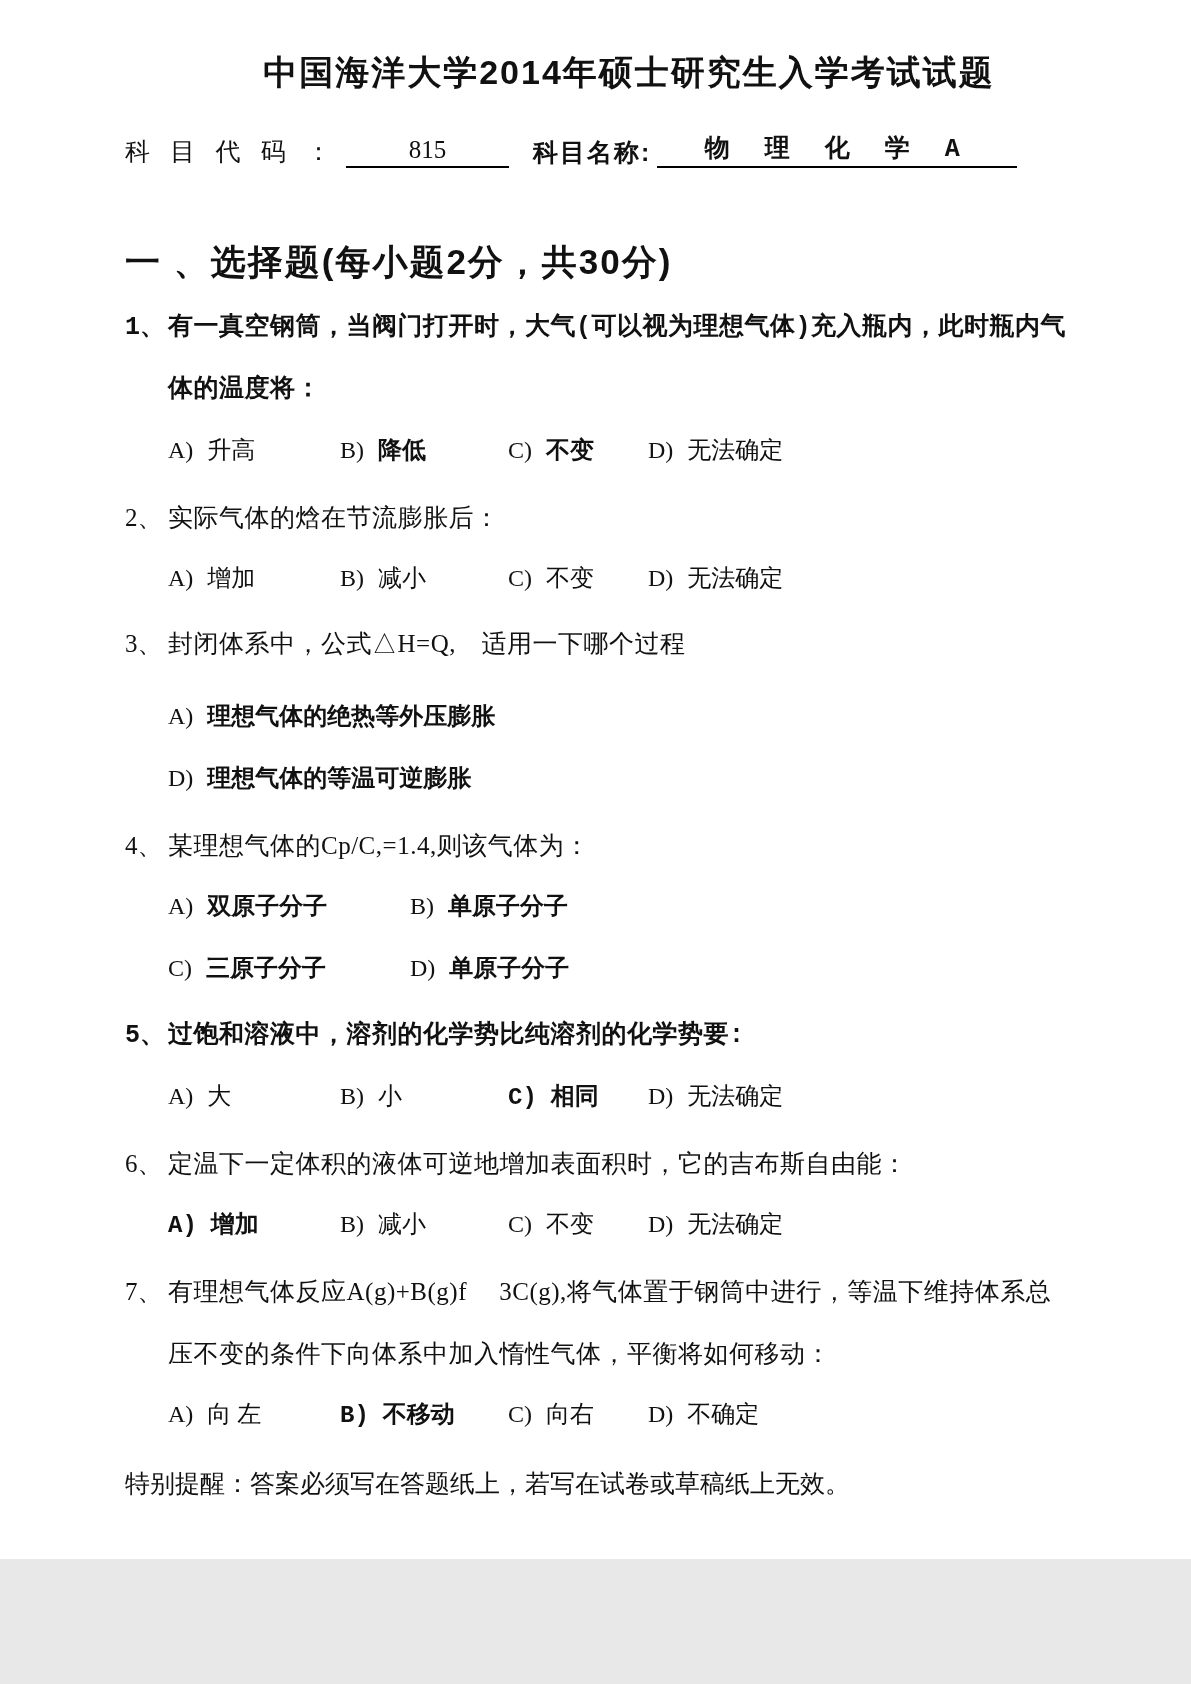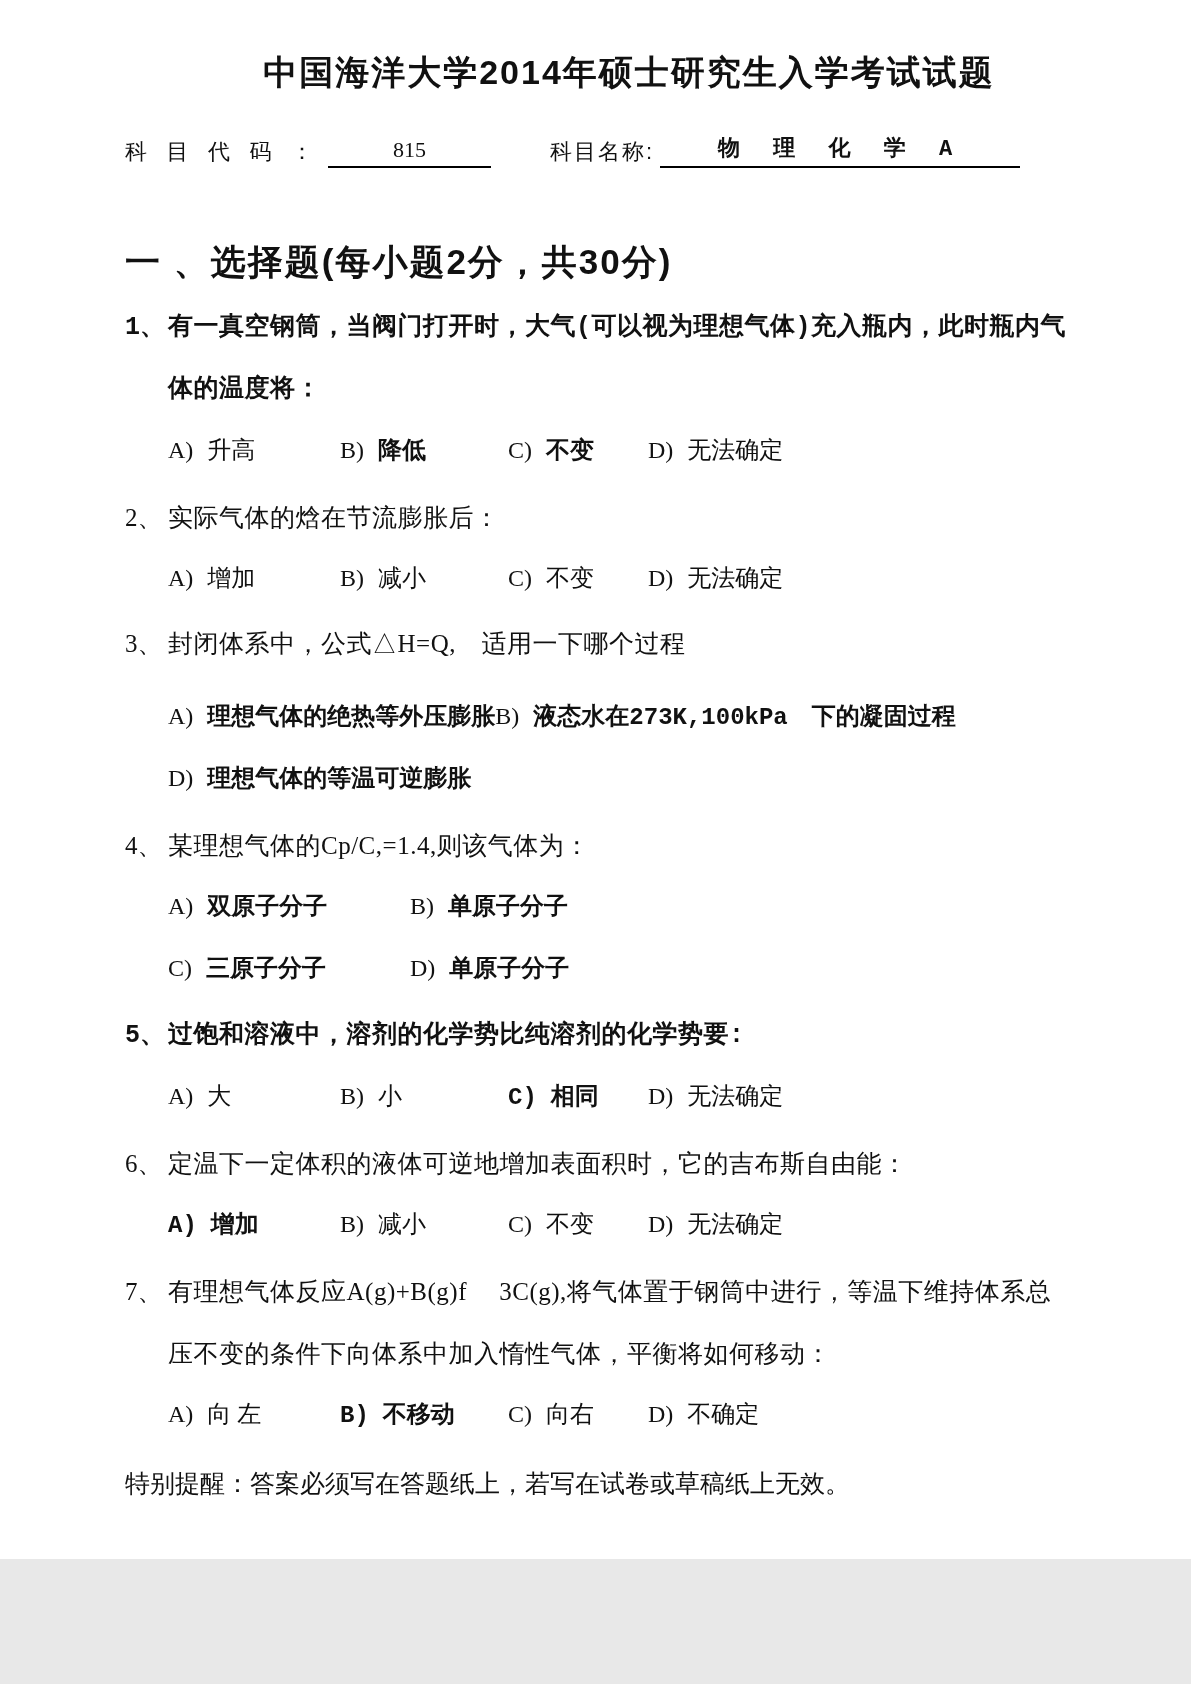--- a/index.html
+++ b/index.html
@@ -26,38 +26,38 @@
     font-family: "Liberation Sans", sans-serif;
     font-weight: 700;
     font-size: 34px;
     letter-spacing: 2px;
     line-height: 40px;
   }
   .meta-row {
     margin-top: 42px;
     display: flex;
     align-items: flex-end;
-    font-size: 22px;
+    font-size: 25px;
     line-height: 32px;
     white-space: nowrap;
   }
   .meta-label-code {
     letter-spacing: 7px;
   }
   .meta-underline {
     border-bottom: 2px solid #000;
     text-align: center;
     display: inline-block;
   }
   .code-line { width: 163px; margin-left: 8px; }
   .name-line { width: 360px; margin-left: 6px; }
   .meta-label-name {
     font-family: "Liberation Sans", sans-serif;
-    font-weight: 400;
-    margin-left: 59px;
+    font-weight: 700;
+    margin-left: 24px;
     letter-spacing: 2px;
   }
   .bold-sans {
     font-family: Liberation Mono, monospace;
     font-weight: 700;
   }
   .name-value {
     letter-spacing: 10px;
   }
   .section-header {
@@ -153,21 +153,20 @@
             <span class="option"><span class="opt-label">D)</span><span class="opt-text">无法确定</span></span>
           </div>
         </div>
         <div class="question">
           <div class="q-line first">
             <span class="q-num">3、</span>
             <span class="q-text">封闭体系中，公式△H=Q,　适用一下哪个过程</span>
           </div>
           <div class="opt-row row-joined">
             <span class="option"><span class="opt-label">A)</span><span class="opt-text bold-sans">理想气体的绝热等外压膨胀</span></span>
-            <span class="option"><span class="opt-label">B)</span><span class="opt-text bold-sans">液态水在273K,100kPa　下的凝固过程</span></span>
           </div>
           <div class="opt-row row-pair-wide">
             <span class="option"><span class="opt-label">D)</span><span class="opt-text bold-sans">理想气体的等温可逆膨胀</span></span>
           </div>
         </div>
         <div class="question">
           <div class="q-line first">
             <span class="q-num">4、</span>
             <span class="q-text">某理想气体的Cp/C,=1.4,则该气体为：</span>
           </div>

